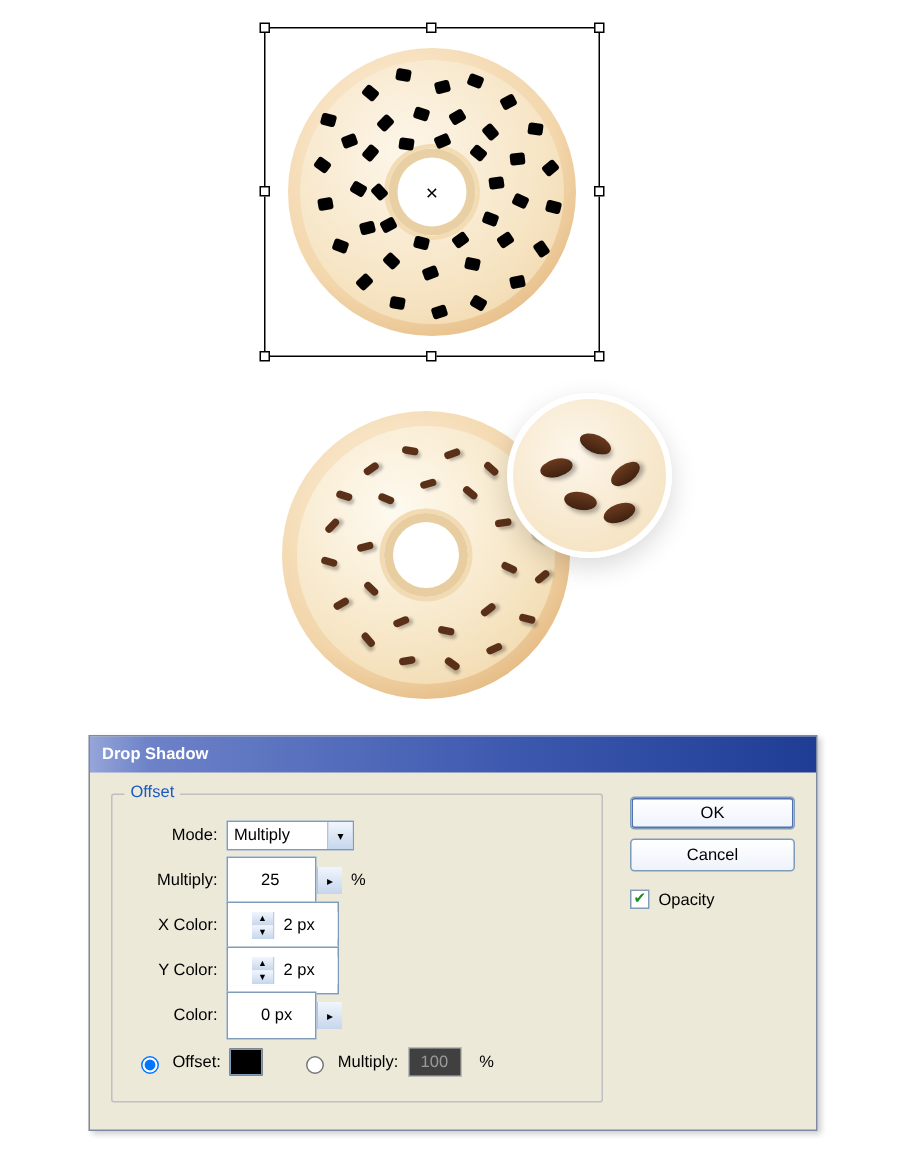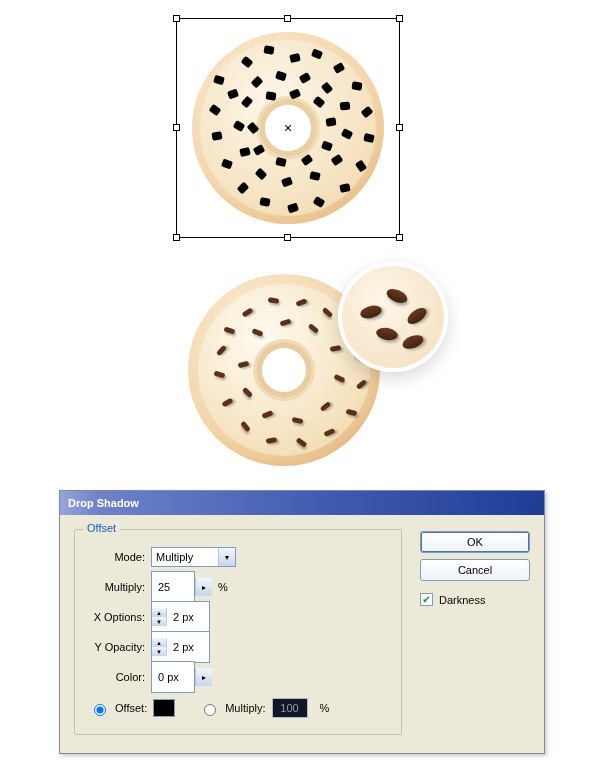--- a/index.html
+++ b/index.html
@@ -109,31 +109,32 @@
   .select {
     display:inline-flex; align-items:center; height:20px; background:#fff;
     border:1px solid #7f9db9; 
   }
   .select input { border:0; height:18px; padding:0 4px; width:66px; font:inherit;}
   .select .dd-btn { width:17px; height:18px; background:linear-gradient(#f1f6fd,#c6d6ec);
     border-left:1px solid #b3c6e0; display:flex;align-items:center;justify-content:center;}
   .spin {
     display:inline-flex; align-items:center; height:32px; background:#fff;
     border:1px solid #7f9db9;
+    padding-left:16px;
   }
   .spin .arrows{width:15px;height:18px;display:flex;flex-direction:column;border-right:1px solid #c0cde0;}
   .spin .arrows div{flex:1;background:linear-gradient(#f1f6fd,#c6d6ec);display:flex;align-items:center;justify-content:center;font-size:6px;}
   .spin input{border:0;height:18px;width:42px;text-align:left;padding:0 6px;font:inherit;}
   .spin-right .dd-btn{width:17px;height:18px;background:linear-gradient(#f1f6fd,#c6d6ec);border-left:1px solid #b3c6e0;display:flex;align-items:center;justify-content:center;}
   .unit { margin-left:6px; }
   .bottom-row { display:flex; align-items:center; gap:6px; margin-top:8px;}
   .radio { width:12px;height:12px; }
   .swatch { width:22px;height:18px;background:#000;border:1px solid #7f9db9;display:inline-block;}
   .darkness-field {
-    display:inline-flex; align-items:flex-end; height:20px; background:#0f172a;
+    display:inline-flex; align-items:flex-end; height:20px; background:#404040;
     border:1px solid #b9b9b9;
   }
   .darkness-field input{border:0;height:18px;width:34px;background:transparent;color:#9a9a9a;text-align:center;font:inherit;}
 
   .side { width:110px; display:flex; flex-direction:column; gap:6px; padding-top:2px;}
   .btn {
     height:22px; border:1px solid #7f9db9; background:linear-gradient(#fff,#eef3fb);
     border-radius:3px; text-align:center; line-height:20px; cursor:default;
   }
   .btn.default { box-shadow: 0 0 0 1px #5171b3 inset;}
@@ -273,32 +274,32 @@
         </div>
         <div class="spin-right" style="display:inline-flex">
           <div class="dd-btn">
               <span class="caret">▸</span>
             </div>
         </div>
         <span class="unit">%</span>
       </div>
 
       <div class="row">
-        <div class="row-label">X Options:</div>
+        <div class="row-label">X Color:</div>
         <div class="spin">
           <div class="arrows">
               <div>▲</div>
               <div>▼</div>
             </div>
           <input value="2 px" style="">
         </div>
       </div>
 
       <div class="row">
-        <div class="row-label">Y Opacity:</div>
+        <div class="row-label">Y Color:</div>
         <div class="spin">
           <div class="arrows">
               <div>▲</div>
               <div>▼</div>
             </div>
           <input value="2 px" style="">
         </div>
       </div>
 
       <div class="row">
@@ -325,17 +326,17 @@
         </div>
         <span class="unit">%</span>
       </div>
     </div>
 
     <div class="side">
       <div class="btn default">OK</div>
       <div class="btn">Cancel</div>
       <div class="check">
         <div class="check-box">✔</div>
-        <span>Darkness</span>
+        <span>Opacity</span>
       </div>
     </div>
   </div>
 </div>
 
 </body></html>

